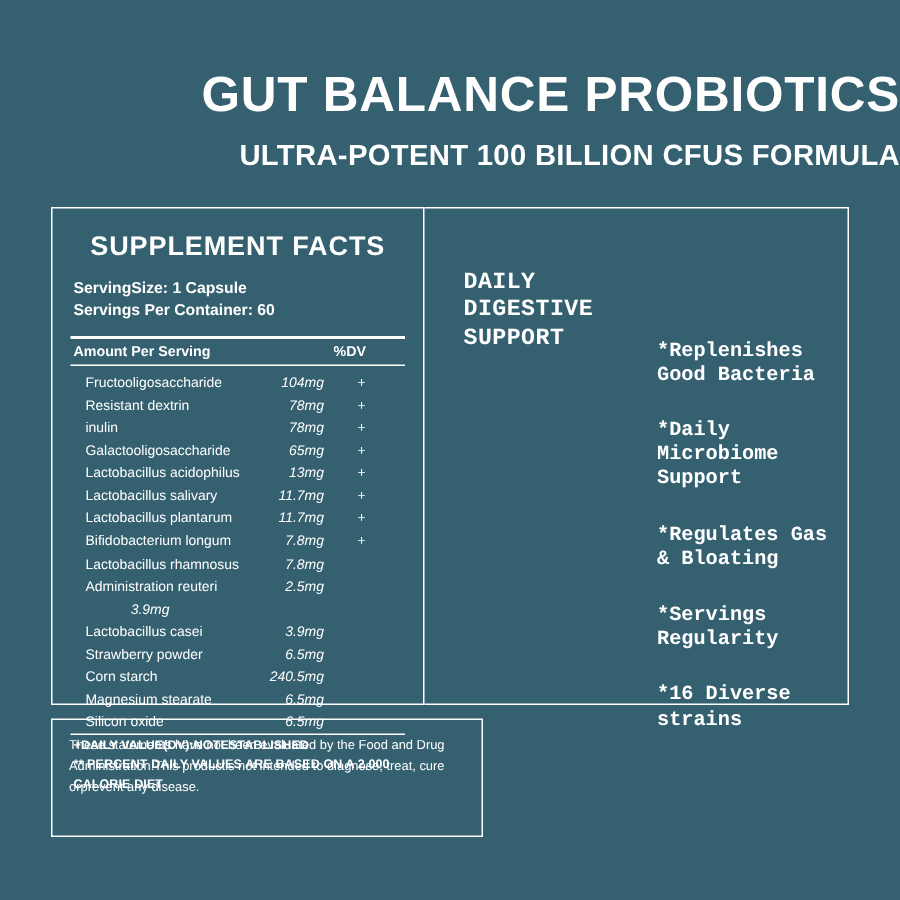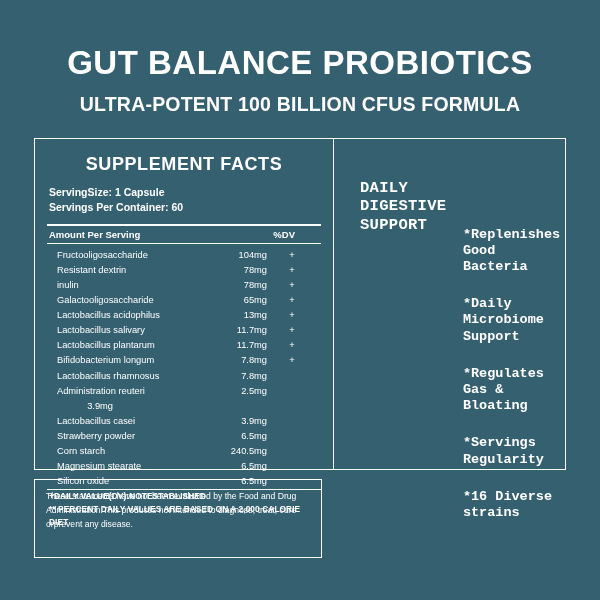--- a/index.html
+++ b/index.html
@@ -15,21 +15,21 @@
     overflow: hidden;
   }
   .label {
     position: relative;
     width: 600px;
     height: 600px;
     box-sizing: border-box;
     padding: 0;
   }
   .title-block {
-    text-align: center;
+    text-align: right;
     padding-top: 46px;
   }
   .product-title {
     font-size: 33px;
     font-weight: bold;
     letter-spacing: 0.5px;
     line-height: 1.05;
     margin: 0;
   }
   .product-subtitle {
@@ -39,21 +39,21 @@
     margin: 12px 0 0 0;
   }
   .columns {
     display: flex;
     margin: 22px 34px 0 34px;
     align-items: stretch;
     height: 332px;
   }
   
   .facts-panel {
-    width: 300px;
+    width: 249px;
     border: 1.5px solid #ffffff;
     box-sizing: border-box;
     padding: 11px 12px 8px 12px;
     display: flex;
     flex-direction: column;
   }
   .facts-heading {
     text-align: center;
     font-size: 18px;
     font-weight: bold;
@@ -96,20 +96,21 @@
     line-height: 1.62;
     padding-left: 10px;
   }
   .ing-name {
     flex: 1 1 auto;
   }
   .ing-amount {
     width: 56px;
     text-align: right;
     padding-right: 10px;
+    font-style: italic;
   }
   .ing-dv {
     width: 30px;
     text-align: center;
     padding-right: 14px;
   }
   .footnote {
     font-size: 8.3px;
     font-weight: bold;
     line-height: 1.55;

